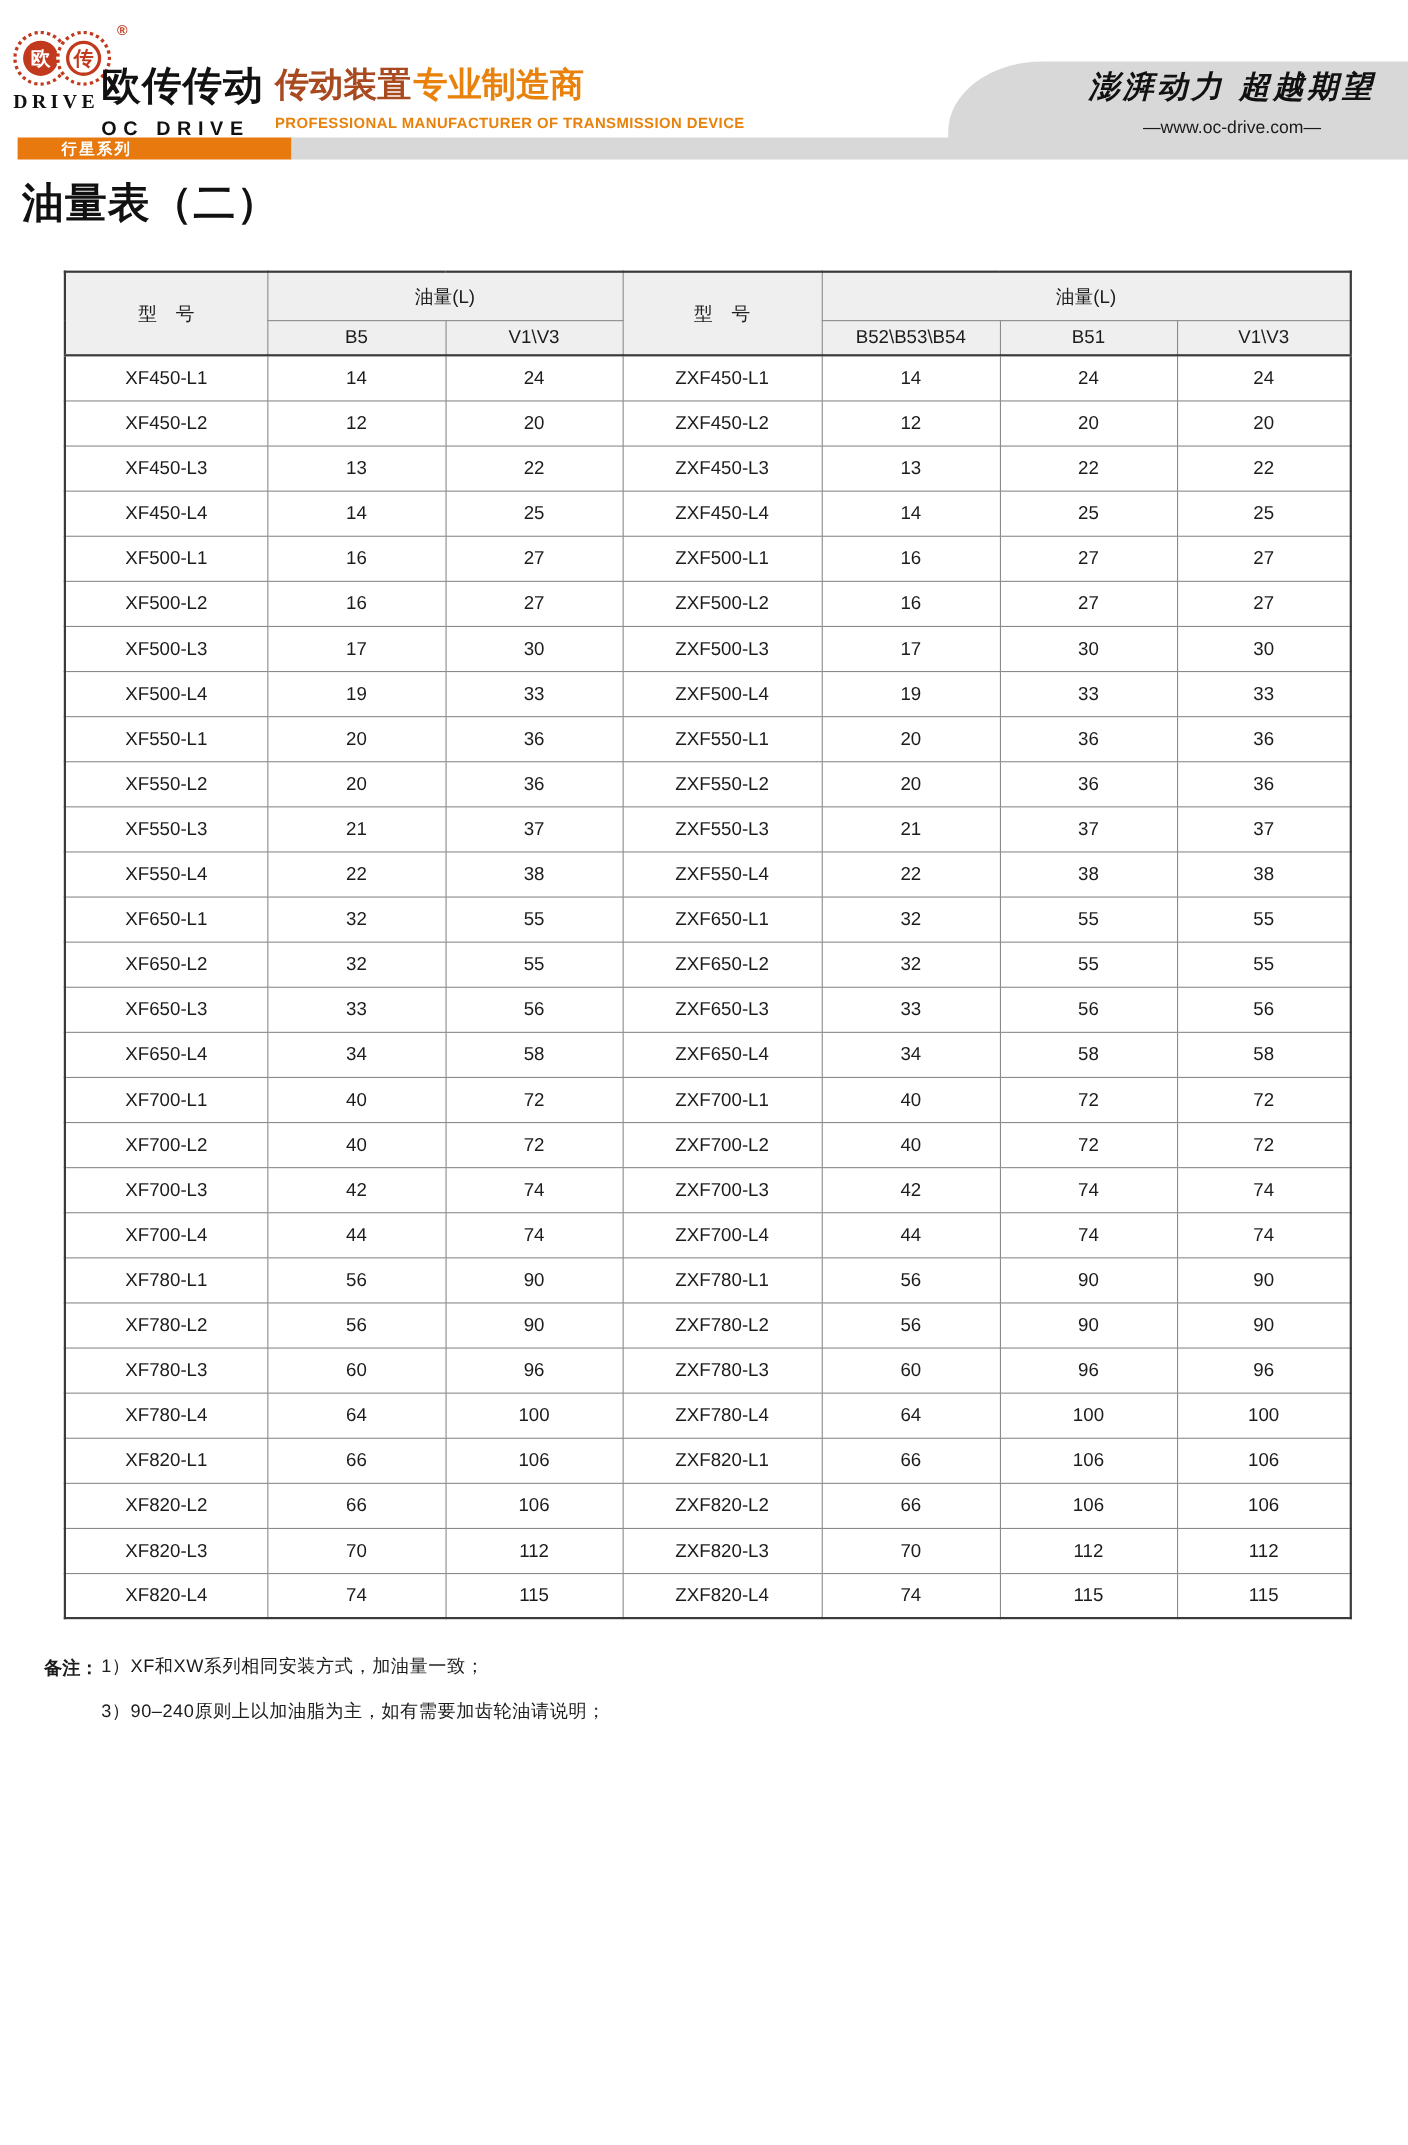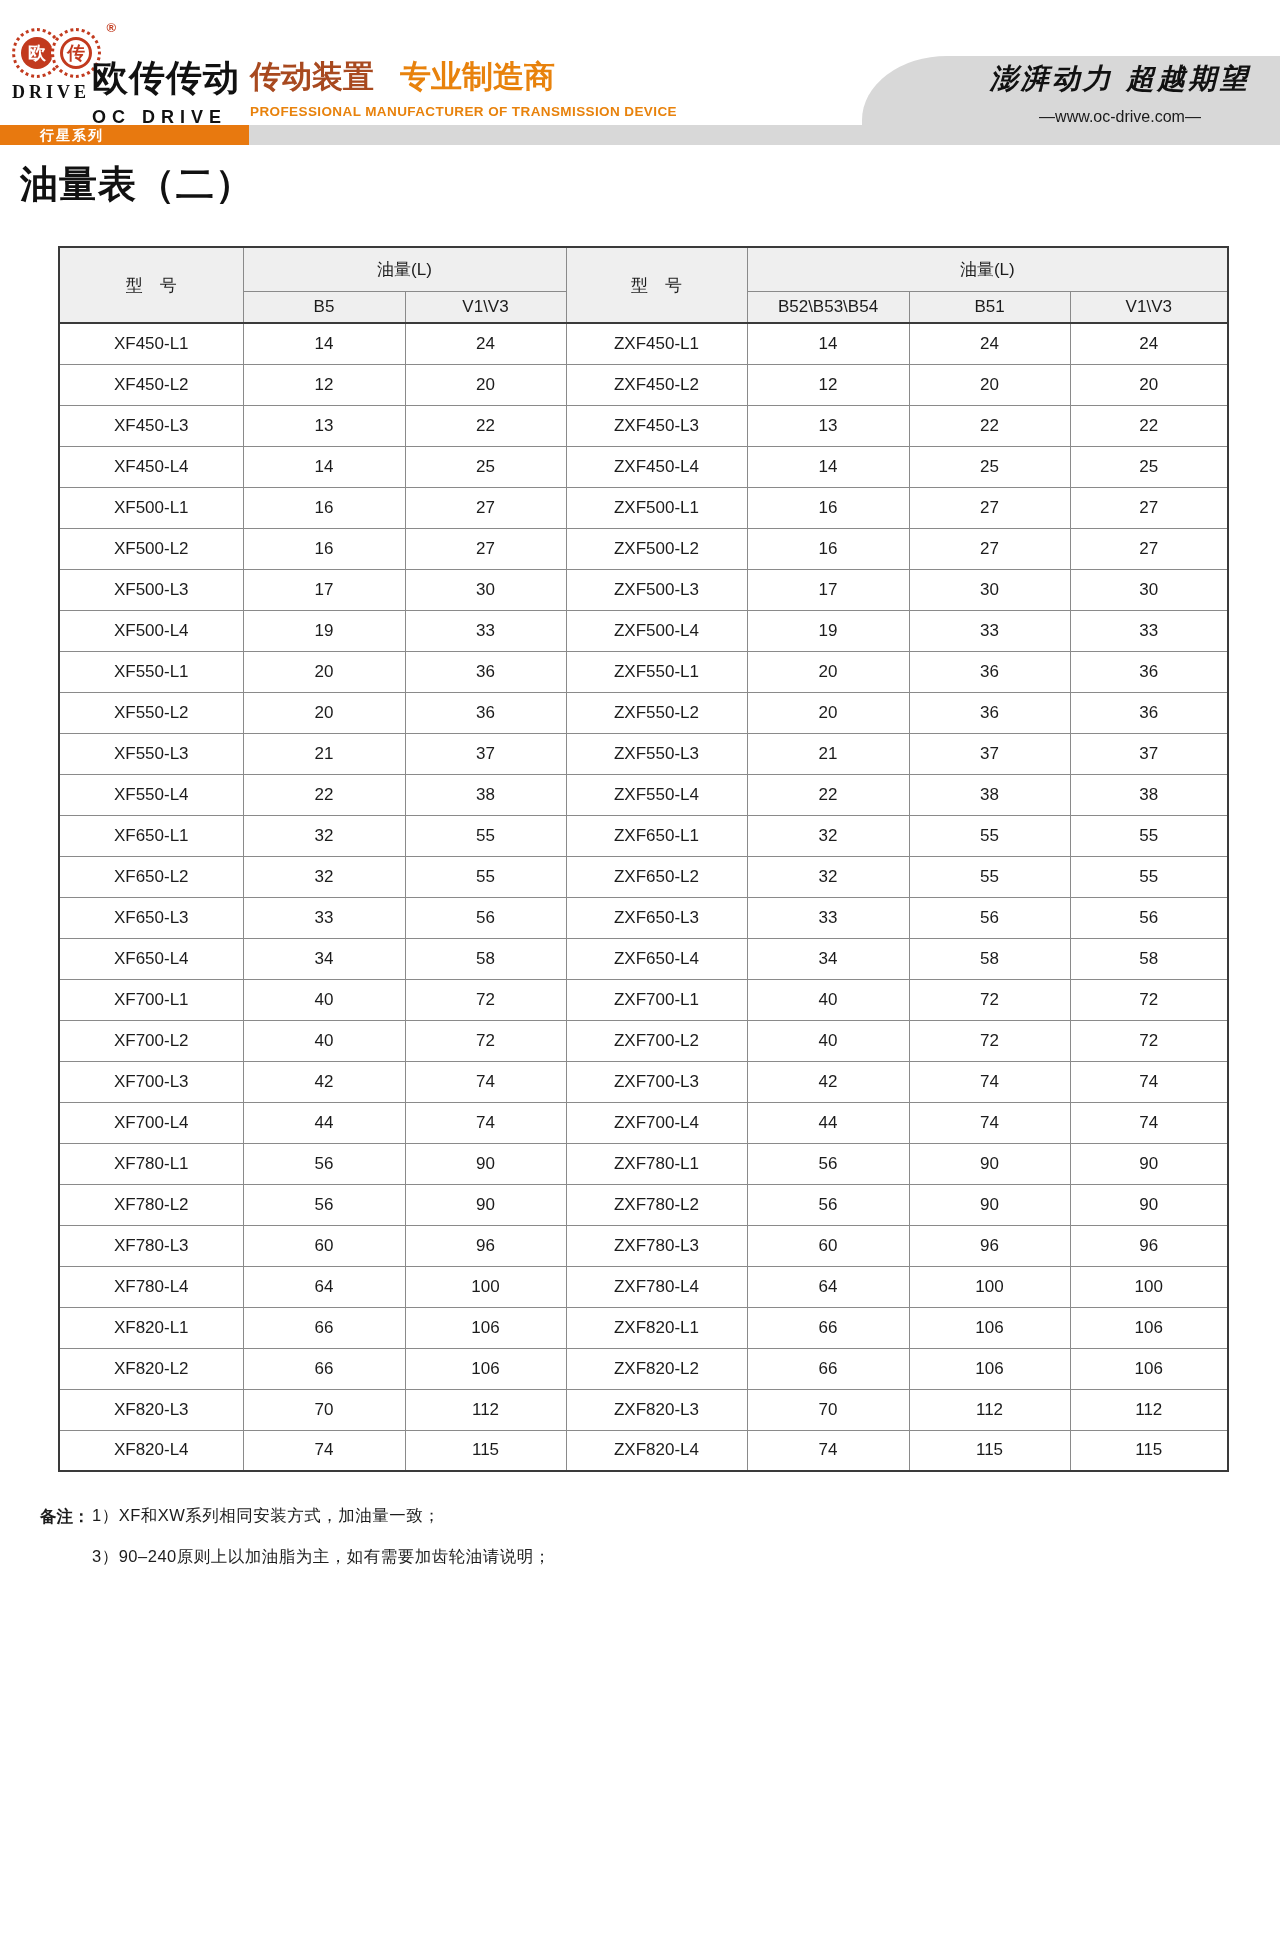--- a/index.html
+++ b/index.html
@@ -45,25 +45,25 @@
     font-size:18px; letter-spacing:4px; color:#111;
   }
 
   .brand-text { position:absolute; left:92px; top:54px; }
   .brand-cn { font-size:36px; font-weight:bold; letter-spacing:1px; color:#111; white-space:nowrap; }
   .brand-en { margin-top:4px; font-size:18px; font-weight:bold; letter-spacing:6px; color:#111; white-space:nowrap; }
 
   .slogan { position:absolute; left:250px; top:56px; }
   .slogan-cn { font-size:31px; font-weight:bold; white-space:nowrap; }
   .slogan-cn .s1 { color:#a8491f; }
-  .slogan-cn .s2 { color:#e8820c; margin-left:26px; }
+  .slogan-cn .s2 { color:#e8820c; margin-left:2px; }
   .slogan-en { margin-top:6px; font-size:13.5px; font-weight:bold; color:#e8820c; letter-spacing:0.4px; white-space:nowrap; }
 
   
-  .tag-bar { position:absolute; top:125px; left:0; width:100%; height:32px; display:flex; }
+  .tag-bar { position:absolute; top:125px; left:0; width:100%; height:32px; display:flex;padding-left:16px; }
   .tag-orange {
     width:249px; height:20px; background:#e8790f; color:#fff;
     font-size:14px; font-weight:bold; letter-spacing:2px;
     line-height:20px; padding-left:40px;
   }
   .tag-gray { flex:1; height:20px; background:#d8d8d8; }
 
   
   .page-title { margin:14px 0 0 20px; font-size:38px; font-weight:bold; letter-spacing:1px; color:#111; }
 

